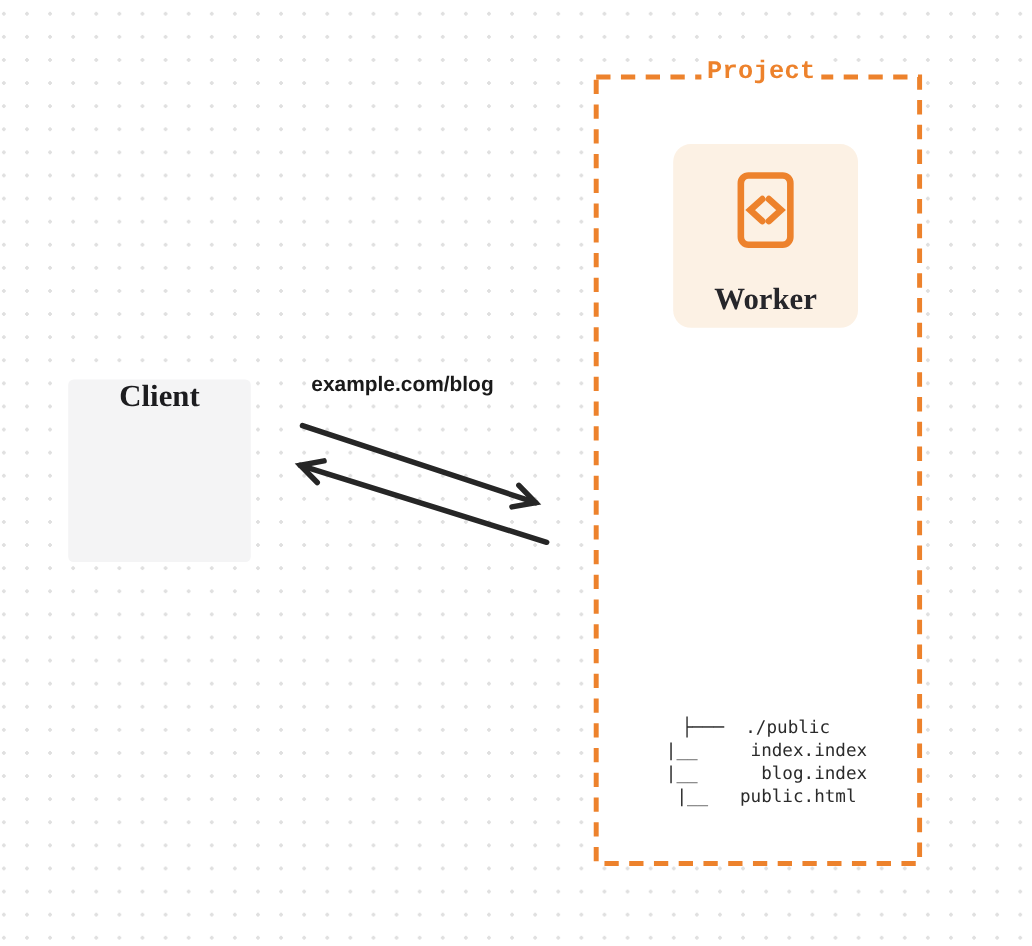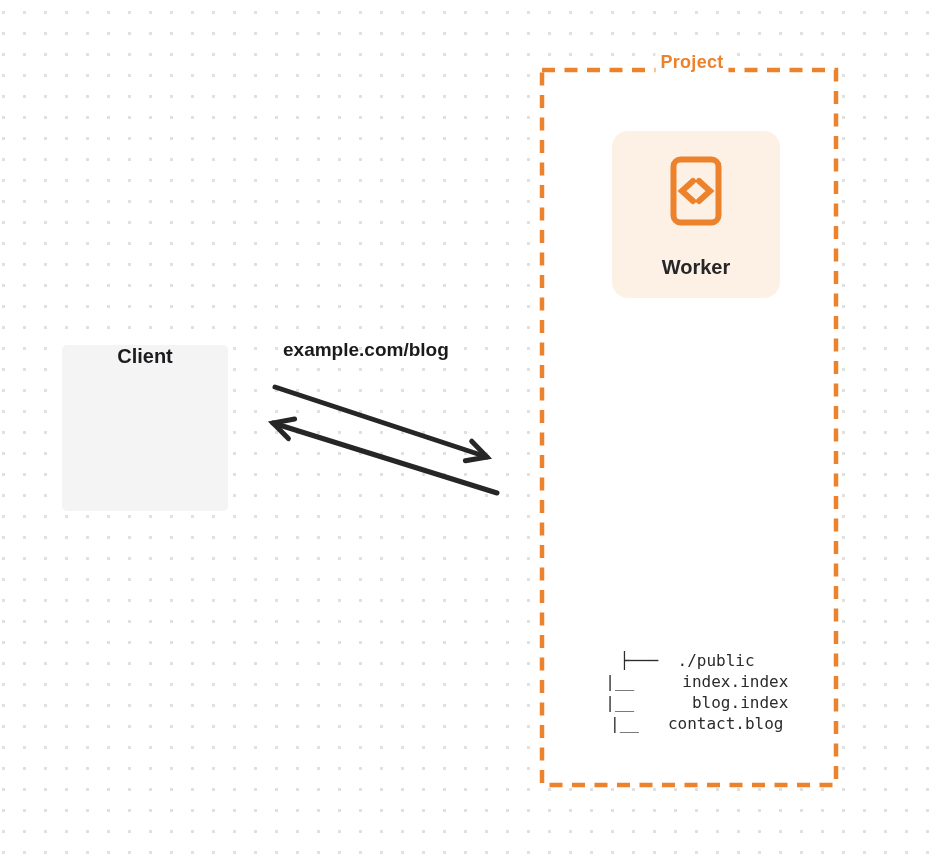--- a/index.html
+++ b/index.html
@@ -25,25 +25,26 @@
     left: 540px; top: 68px;
     width: 298px; height: 719px;
     background: #ffffff;
   }
   .project-label {
     position: absolute;
     left: 692px; top: 52px;
     transform: translateX(-50%);
     background: #ffffff;
     padding: 0 5px;
-    font-size: 18px;
+    font-size: 23px;
     font-weight: bold;
     color: #ed822c;
     letter-spacing: 0.3px;
     z-index: 4;
+    font-family: Liberation Mono, monospace;
   }
 
   
   .overlay {
     position: absolute;
     left: 0; top: 0;
     width: 938px; height: 860px;
     z-index: 2;
     pointer-events: none;
   }
@@ -55,23 +56,24 @@
     background: #fcf1e4;
     border-radius: 16px;
     display: flex;
     flex-direction: column;
     align-items: center;
     z-index: 3;
   }
   .card.worker { left: 612px; top: 131px; }
   .card.assets { left: 611px; top: 479px; }
   .card-label {
-    font-size: 20px;
+    font-size: 28px;
     font-weight: bold;
     color: #26262a;
+    font-family: Liberation Serif, serif;
   }
   .worker .icon-wrap { margin-top: 25px; }
   .worker .card-label { margin-top: 26px; }
   .assets .icon-wrap { margin-top: 33px; }
   .assets .card-label { margin-top: 23px; }
 
   
   .tree {
     position: absolute;
     left: 586px; top: 650px;
@@ -137,21 +139,21 @@
       <svg width="52" height="70" viewBox="0 0 52 70">
         <rect x="3.5" y="3.5" width="45" height="63" rx="7" fill="none" stroke="#ed822c" stroke-width="6"></rect>
         <path d="M23,25 L12,35 L23,45" fill="none" stroke="#ed822c" stroke-width="6" stroke-linecap="round" stroke-linejoin="miter"></path>
         <path d="M29,25 L40,35 L29,45" fill="none" stroke="#ed822c" stroke-width="6" stroke-linecap="round" stroke-linejoin="miter"></path>
       </svg>
     </span>
     <div class="card-label">Worker</div>
   </div>
 
 
-  <pre class="tree"><span>├───  ./public</span><span>  |__     index.index</span><span>  |__      blog.index</span><span>  |__   contact.blog</span></pre>
+  <pre class="tree"><span>├───  ./public</span><span>  |__     index.index</span><span>  |__      blog.index</span><span>  |__   public.html</span></pre>
 
   <div class="client-card">
     <div class="card-label">Client</div>
   </div>
 
   <div class="request-label">example.com/blog</div>
 
 </div>
 
 </body></html>

